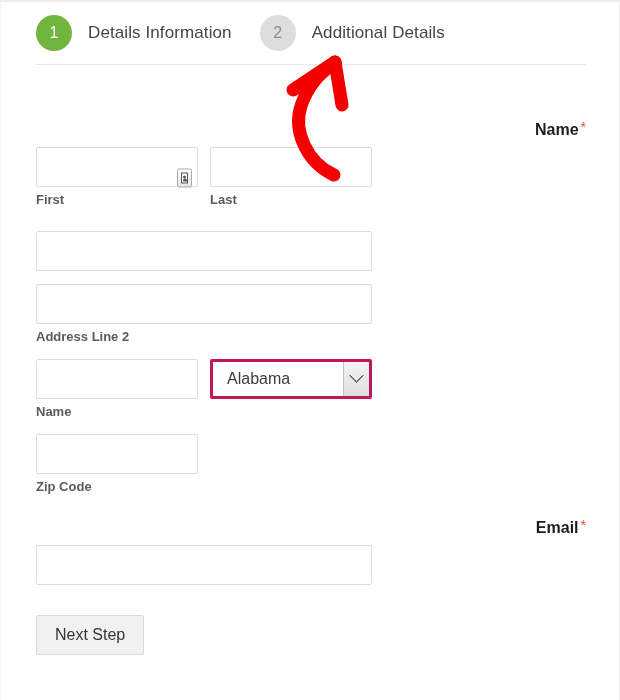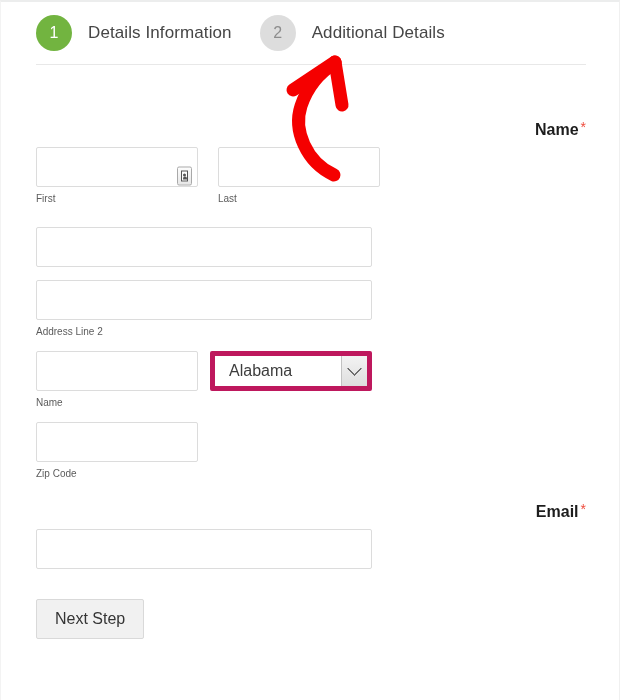--- a/index.html
+++ b/index.html
@@ -101,21 +101,21 @@
     font-size: 14px;
     font-weight: normal;
     margin-left: 2px;
     vertical-align: top;
     line-height: 1;
   }
 
   .row { display: flex; }
   .col { position: relative; }
   .col-name-first { width: 162px; }
-  .col-name-last  { width: 162px; margin-left: 20px; }
+  .col-name-last  { width: 162px; margin-left: 12px; }
   .col-city  { width: 162px; }
   .col-state { width: 162px; margin-left: 12px; }
   .col-zip   { width: 162px; }
   .col-full  { width: 336px; }
 
   .txt {
     display: block;
     box-sizing: border-box;
     width: 100%;
     height: 40px;
@@ -125,23 +125,24 @@
     padding: 0 8px;
     font-family: "Liberation Sans", sans-serif;
     font-size: 15px;
     color: #333333;
     outline: none;
   }
 
   .sublabel {
     display: block;
     margin-top: 5px;
-    font-size: 10px;
+    font-size: 13px;
     color: #5b5b5b;
     line-height: 1.3;
+    font-weight: bold;
   }
 
   .gap-sm { height: 13px; }
   .gap-md { height: 22px; }
   .gap-lg { height: 30px; }
 
   
   .autofill-icon {
     position: absolute;
     right: 6px;
@@ -181,21 +182,21 @@
     background: #555;
     border-radius: 2px 2px 0 0;
   }
 
   
   .select-wrap {
     position: relative;
     width: 100%;
     height: 40px;
     box-sizing: border-box;
-    border: 5px solid #be185d;
+    border: 3px solid #be185d;
     border-radius: 2px;
     background: #ffffff;
     display: flex;
     align-items: center;
     overflow: hidden;
   }
   .select-value {
     flex: 1;
     padding-left: 14px;
     font-size: 16px;

